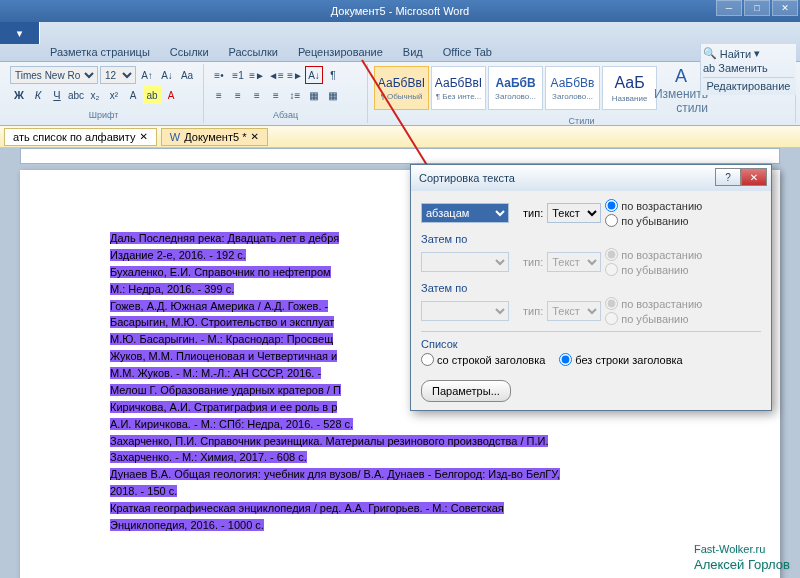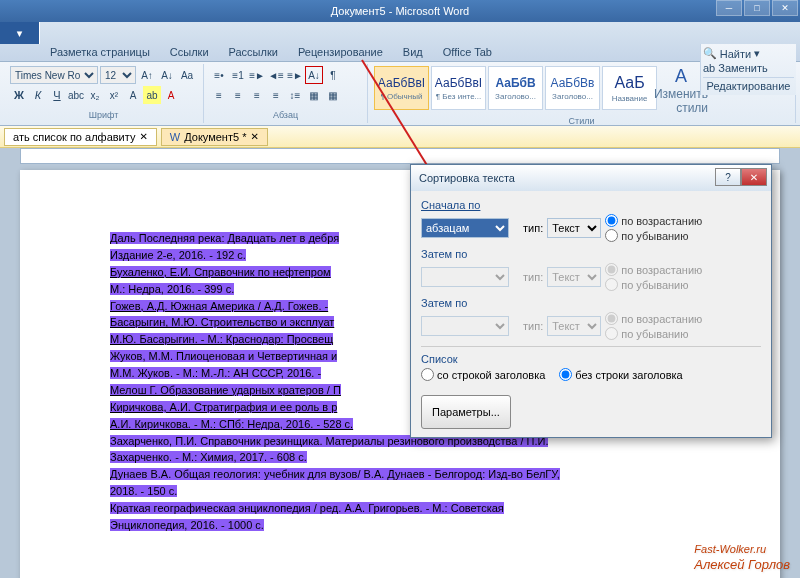--- a/index.html
+++ b/index.html
@@ -23,21 +23,21 @@
 .stylebox .sn{font-size:8px;color:#5a7a9a;white-space:nowrap;overflow:hidden;text-overflow:ellipsis;max-width:50px}
 .editpane{position:absolute;right:4px;top:44px;width:96px;background:linear-gradient(#f1f5fa,#e3ecf5);border-left:1px solid #c5d5e8;padding:2px;font-size:10px}
 .editpane div{padding:1px 0;display:flex;align-items:center;gap:3px;color:#2a4a6a;cursor:pointer}
 .subtabbar{height:22px;background:linear-gradient(#fefae8,#fbeeb8);display:flex;align-items:center;padding:0 4px;border-bottom:1px solid #e0cc7a;gap:4px}
 .subtab{padding:2px 8px;background:#fff;border:1px solid #d0bc6a;font-size:10px;display:flex;gap:4px}
 .docarea{position:relative;background:#b8c8d8;height:448px}
 .ruler{height:16px;background:#fff;margin:0 20px;border:1px solid #9db4cc;position:relative}
 .page{background:#fff;margin:6px 20px 0;height:420px;padding:60px 40px 20px 90px;box-shadow:2px 2px 6px rgba(0,0,0,.3);position:relative}
 .doctext p{font-family:'Times New Roman',serif;font-size:12.5px;line-height:1.35;color:#000}
 .hl{background:#8b5cf6}
-.u{text-decoration:underline}
+.u{}
 .arrow{position:absolute;top:56px;left:358px;pointer-events:none;z-index:5}
 .dialog{position:absolute;top:164px;left:410px;width:362px;background:#f0f0f0;border:1px solid #5a7a9a;box-shadow:3px 3px 10px rgba(0,0,0,.4);z-index:10}
 .dlgtitle{height:26px;background:linear-gradient(#fff,#d8e4f0);display:flex;align-items:center;padding:0 8px;font-size:11px;color:#1a3a5a;position:relative}
 .dlgtitle .dlgctl{position:absolute;right:4px;top:3px;display:flex;gap:0}
 .dlgtitle .dlgctl span{width:26px;height:18px;border:1px solid #888;display:inline-flex;align-items:center;justify-content:center;font-size:10px}
 .dlgtitle .dlgctl .cls{background:linear-gradient(#e07a7a,#c03030);color:#fff}
 .dlgtitle .dlgctl .hlp{background:linear-gradient(#fff,#d8e4f0)}
 .dlgbody{padding:8px 10px}
 .sortrow{margin-bottom:6px}
 .sortrow .lbl{color:#1a4a8a;font-size:11px;margin-bottom:3px}
@@ -47,23 +47,23 @@
 .sortrow .typ{width:54px}
 .radiocol{display:flex;flex-direction:column;gap:2px;font-size:10px;color:#333}
 .radiocol label{display:flex;align-items:center;gap:3px;white-space:nowrap}
 .radiocol input{margin:0}
 .muted{color:#999}
 .listopt{margin:6px 0;padding-top:6px;border-top:1px solid #ccc}
 .listopt .lbl{color:#1a4a8a;font-size:11px;margin-bottom:3px}
 .listopt .ro{display:flex;gap:14px;font-size:10px}
 .listopt label{display:flex;align-items:center;gap:3px}
 .dlgbtns{display:flex;justify-content:space-between;align-items:center;padding-top:8px}
-.dlgbtns button{height:34px;padding:0 10px;border:1px solid #888;background:linear-gradient(#fff,#e0e0e0);font-size:11px;border-radius:3px}
+.dlgbtns button{height:22px;padding:0 10px;border:1px solid #888;background:linear-gradient(#fff,#e0e0e0);font-size:11px;border-radius:9px}
 .dlgbtns .rbtns{display:flex;gap:6px}
-.watermark{position:absolute;bottom:6px;right:10px;font-family:cursive;font-size:16px;color:#c2410c;font-style:italic;text-shadow:1px 1px 2px rgba(0,0,0,.1);z-index:20;pointer-events:none}
+.watermark{position:absolute;bottom:6px;right:10px;font-family:cursive;font-size:16px;color:#0f766e;text-shadow:1px 1px 2px rgba(0,0,0,.1);z-index:20;pointer-events:none}
 .watermark .wm2{font-size:13px;display:block;text-align:right}
 .filebutton{width:40px;height:22px;background:#2a5a9a;color:#fff;position:absolute;left:0;top:22px;display:flex;align-items:center;justify-content:center;border-right:1px solid #fff}
 </style>
 </head>
 <body>
 
 <div class="titlebar">
   <span>Документ5 - Microsoft Word</span>
   <div class="wincontrols">
     <span>─</span>
@@ -223,21 +223,20 @@
 <div class="dialog">
   <div class="dlgtitle">
     <span>Сортировка текста</span>
     <div class="dlgctl">
       <span class="hlp">?</span>
       <span class="cls">✕</span>
     </div>
   </div>
   <div class="dlgbody">
     <div class="sortrow">
-      <div class="lbl"><u>Сначала по</u></div>
       <div class="ctrls">
         <select class="sel1" style="background:#3a6aaa;color:#fff"><option>абзацам</option></select>
         <span style="width:6px"></span>
         <span>тип:</span>
         <select class="typ"><option>Текст</option></select>
         <div class="radiocol">
           <label>
               <input type="radio" checked="" style="">
               <span>по возрастанию</span>
             </label>

